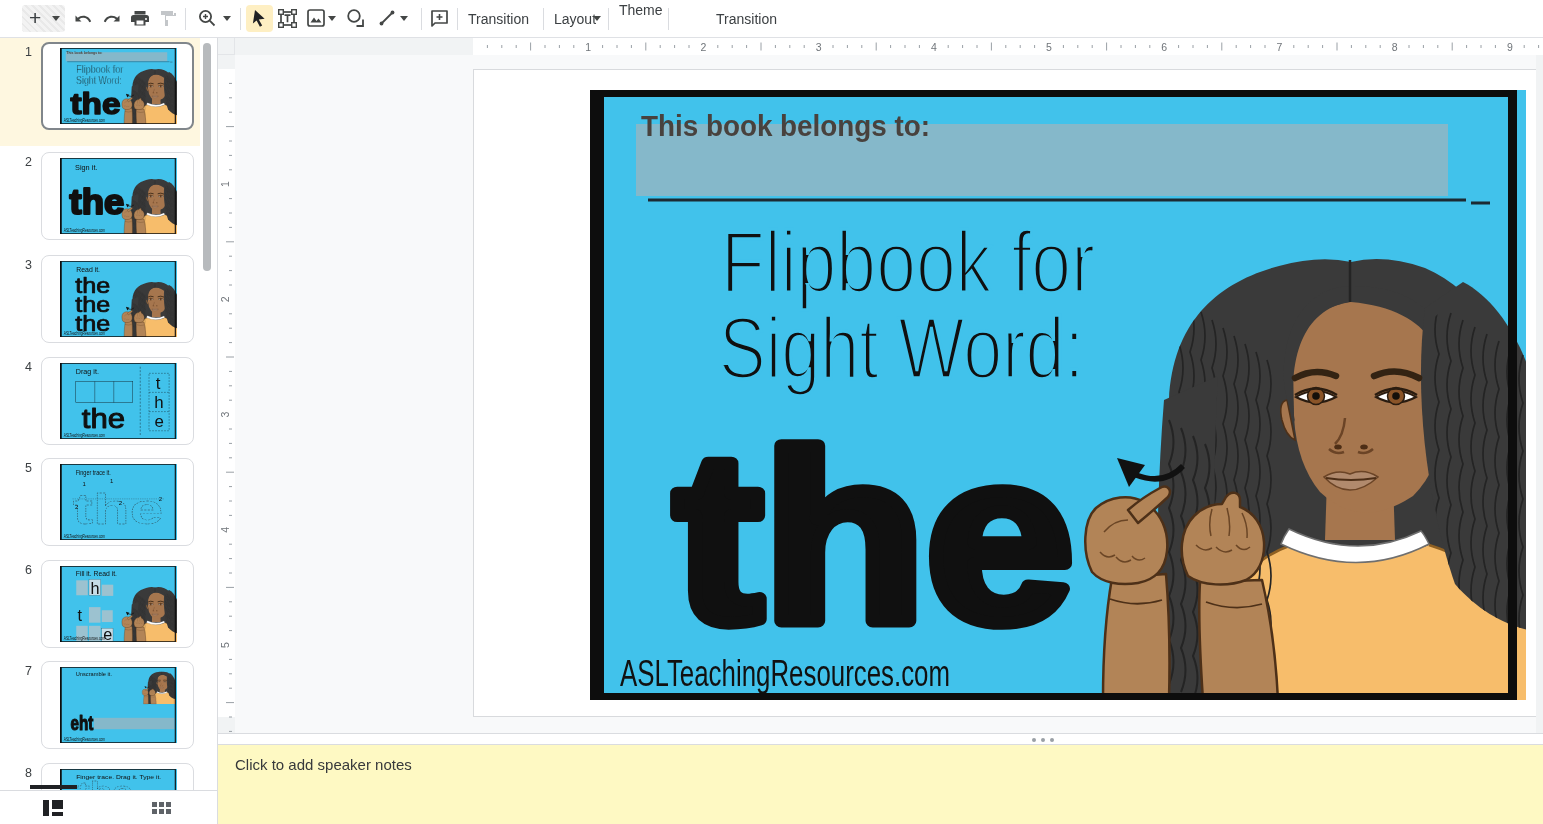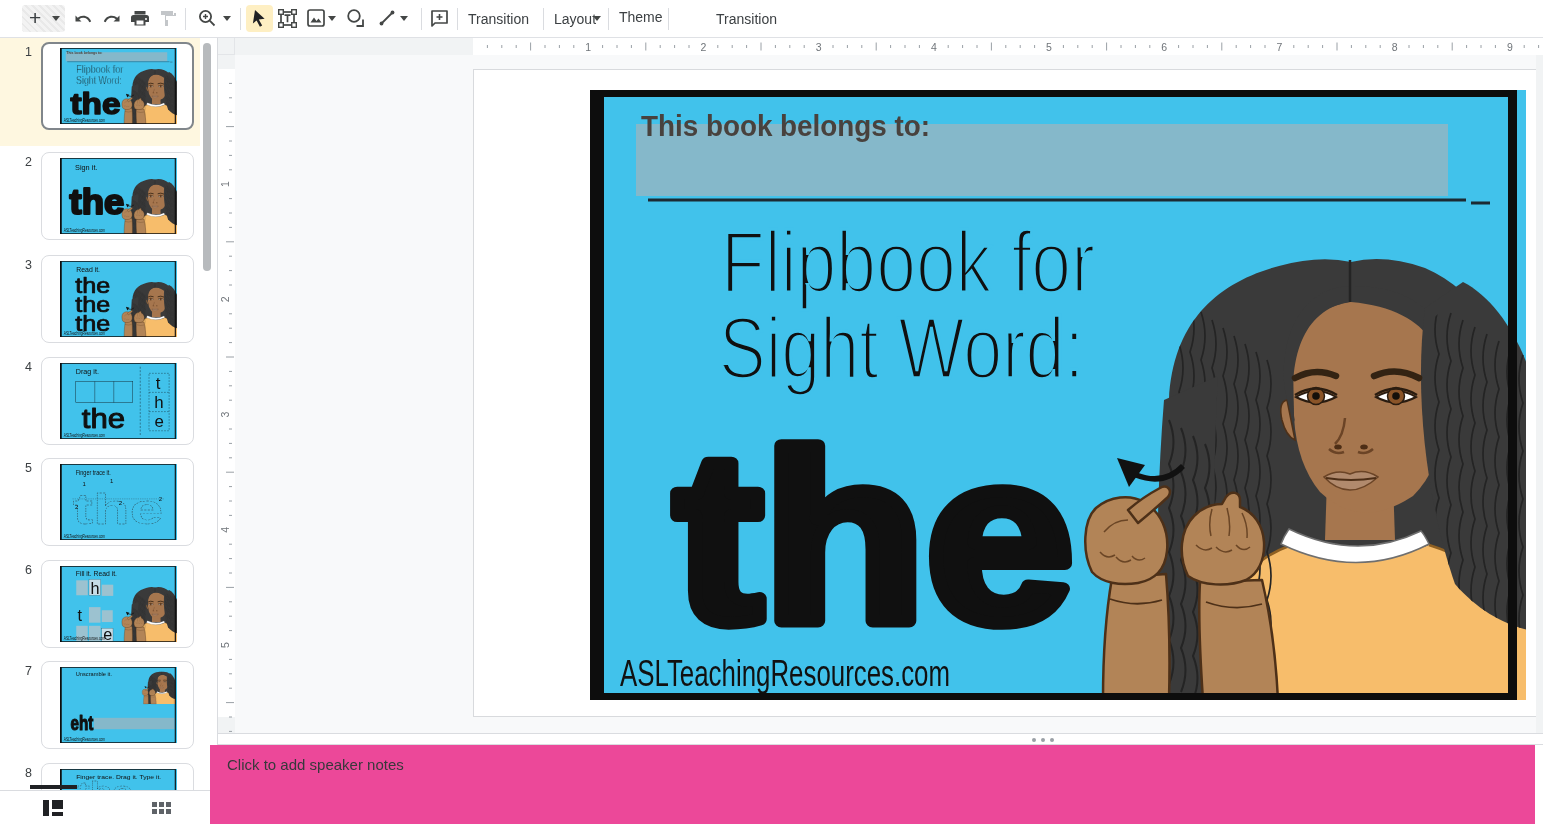--- a/index.html
+++ b/index.html
@@ -234,21 +234,21 @@
       <path d="M9.5 5 v6 M6.5 8 h6" stroke="#444746" stroke-width="1.6"></path>
     </svg>
     <div class="abs" style="left:457px;top:8px;width:1px;height:22px;background:#dadce0"></div>
     <div class="abs" style="left:468px;font-size:14px;color:#3c4043;top:11px;white-space:nowrap">Transition</div>
     <div class="abs" style="left:543px;top:8px;width:1px;height:22px;background:#dadce0"></div>
     <div class="abs" style="left:554px;font-size:14px;color:#3c4043;top:11px;white-space:nowrap">Layout</div>
     <svg width="8" height="5" viewBox="0 0 8 5" style="position:absolute;left:593px;top:16px">
       <path d="M0 0 L8 0 L4 5 Z" fill="#444746"></path>
     </svg>
     <div class="abs" style="left:608px;top:8px;width:1px;height:22px;background:#dadce0"></div>
-    <div class="abs" style="left:619px;font-size:14px;color:#3c4043;top:9px;white-space:nowrap">Theme</div>
+    <div class="abs" style="left:619px;font-size:14px;color:#3c4043;top:2px;white-space:nowrap">Theme</div>
     <div class="abs" style="left:668px;top:8px;width:1px;height:22px;background:#dadce0"></div>
     <div class="abs" style="left:716px;font-size:14px;color:#3c4043;top:11px;white-space:nowrap">Transition</div>
   </div>
 <div class="abs" style="left:0;top:38px;width:218px;height:752px;background:#fff;border-right:1px solid #dadce0;overflow:hidden">
     <div class="abs" style="left:0;top:0;width:200px;height:108px;background:#fef7e0"></div>
     <div class="abs" style="left:18px;top:7px;width:14px;text-align:right;font-size:12.5px;color:#3c4043">1</div>
     <div class="abs" style="left:41px;top:4px;width:153px;height:88px;background:#fff;border:2px solid #80868b;border-radius:8px;overflow:hidden">
       <svg width="117" height="76" viewBox="0 0 936 610" preserveAspectRatio="none" style="position:absolute;left:17px;top:4px">
         <use href="#s1"></use>
       </svg>
@@ -448,15 +448,15 @@
 <div class="abs" style="left:1536px;top:55px;width:7px;height:678px;background:#f1f3f4"></div>
 <div class="abs" style="left:473px;top:69px;width:1063px;height:648px;background:#fff;border:1px solid #d8dadd;border-right:none"></div>
 <svg width="936" height="610" viewBox="0 0 936 610" style="position:absolute;left:590px;top:90px">
     <use href="#s1"></use>
   </svg>
 <div class="abs" style="left:218px;top:733px;width:1325px;height:12px;background:#fff;border-top:1px solid #dadce0;border-bottom:1px solid #dadce0">
     <div class="abs" style="left:814px;top:4px;width:4px;height:4px;border-radius:2px;background:#9aa0a6"></div>
     <div class="abs" style="left:823px;top:4px;width:4px;height:4px;border-radius:2px;background:#9aa0a6"></div>
     <div class="abs" style="left:832px;top:4px;width:4px;height:4px;border-radius:2px;background:#9aa0a6"></div>
   </div>
-<div class="abs" style="left:210px;top:745px;width:1325px;height:79px;background:#ec4899">
+<div class="abs" style="left:218px;top:745px;width:1325px;height:79px;background:#fef9c3">
     <div class="abs" style="left:17px;top:11px;font-size:15px;color:#37393b">Click to add speaker notes</div>
   </div>
 
 </body></html>

